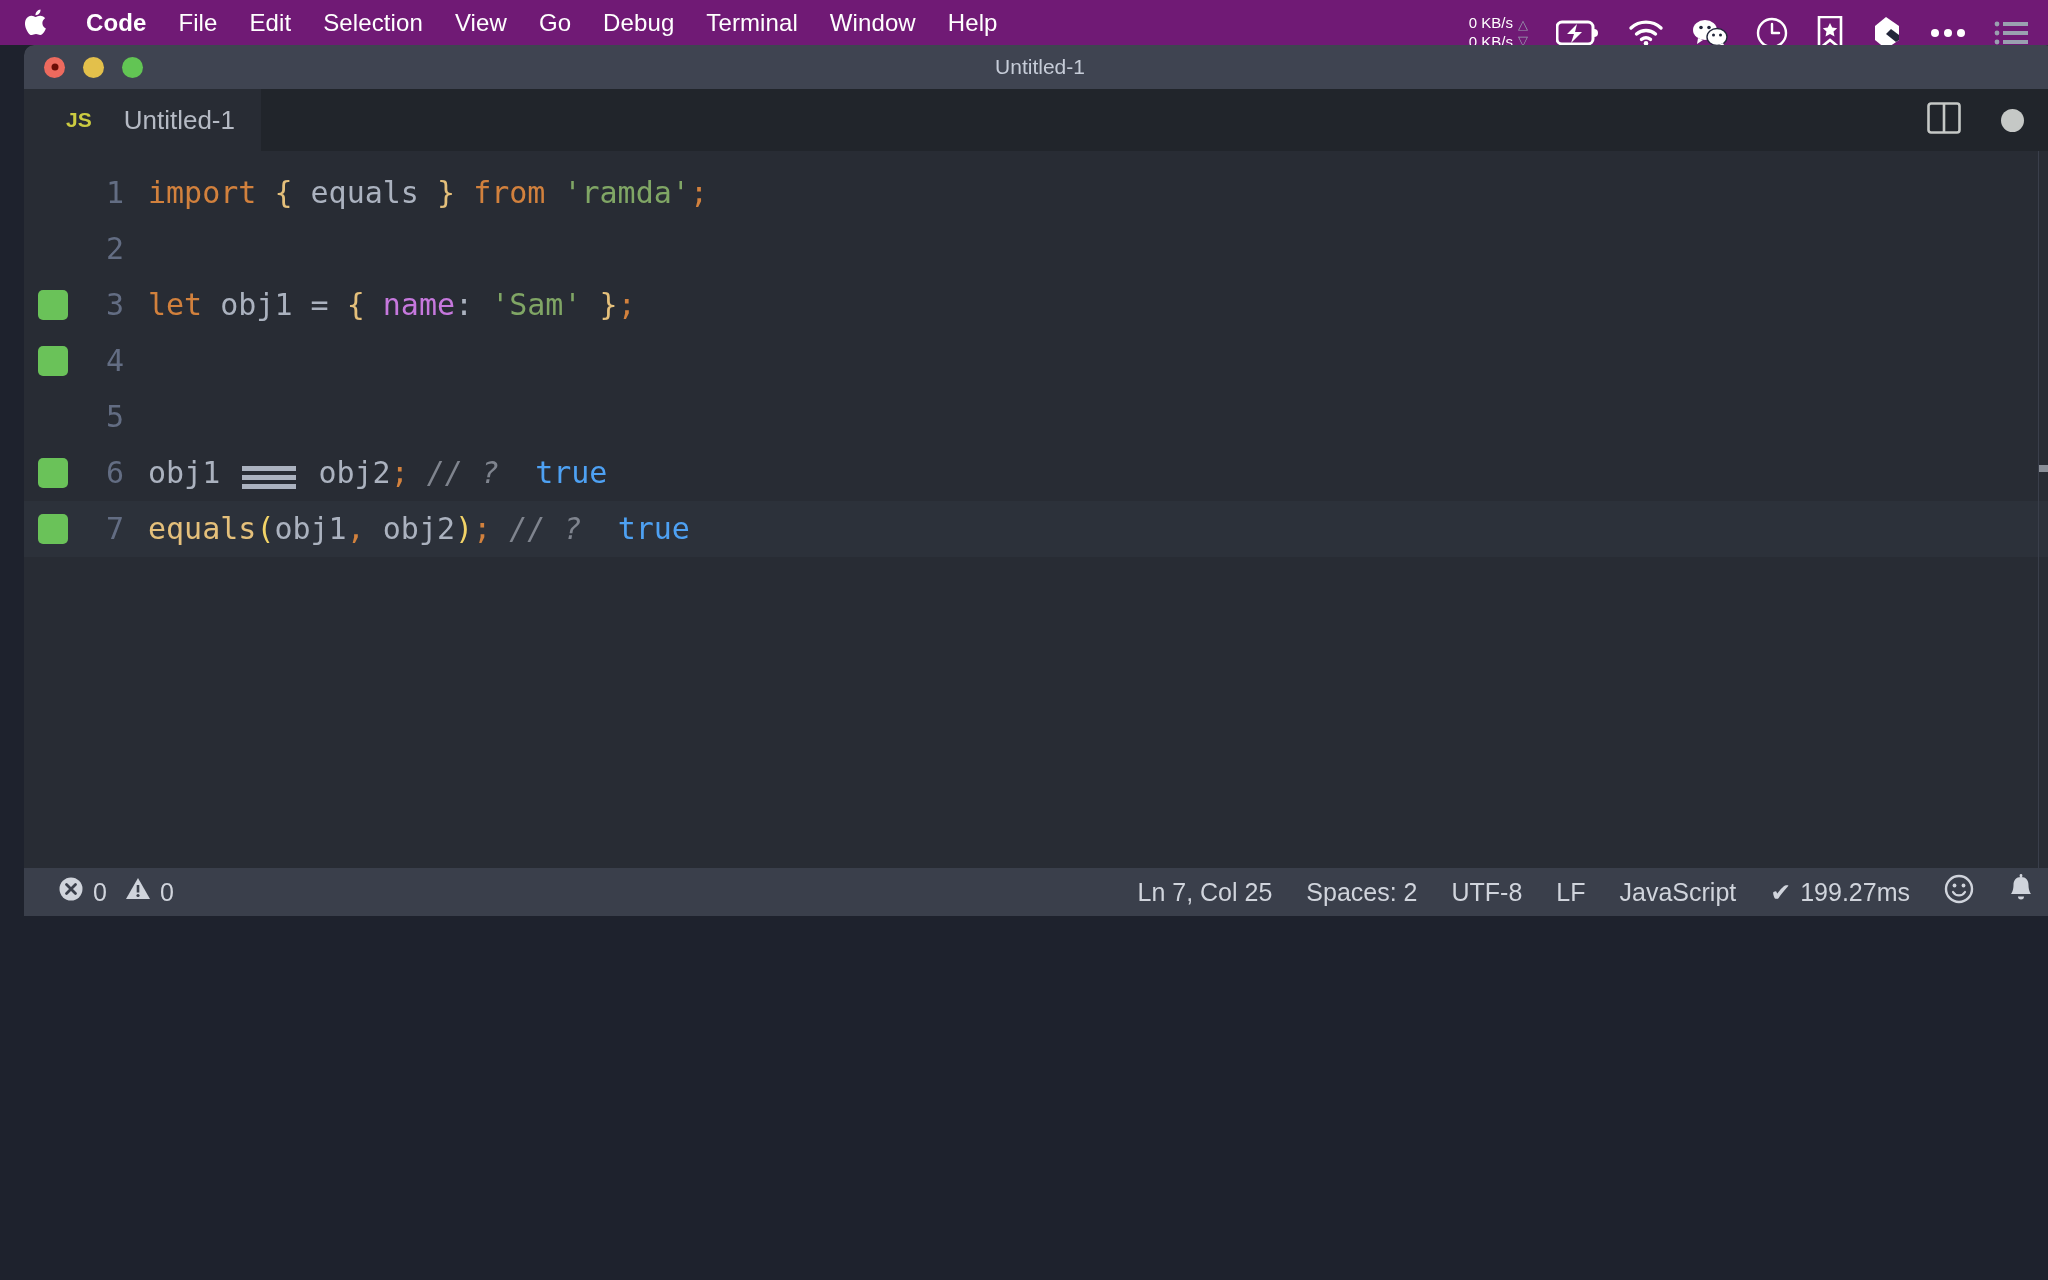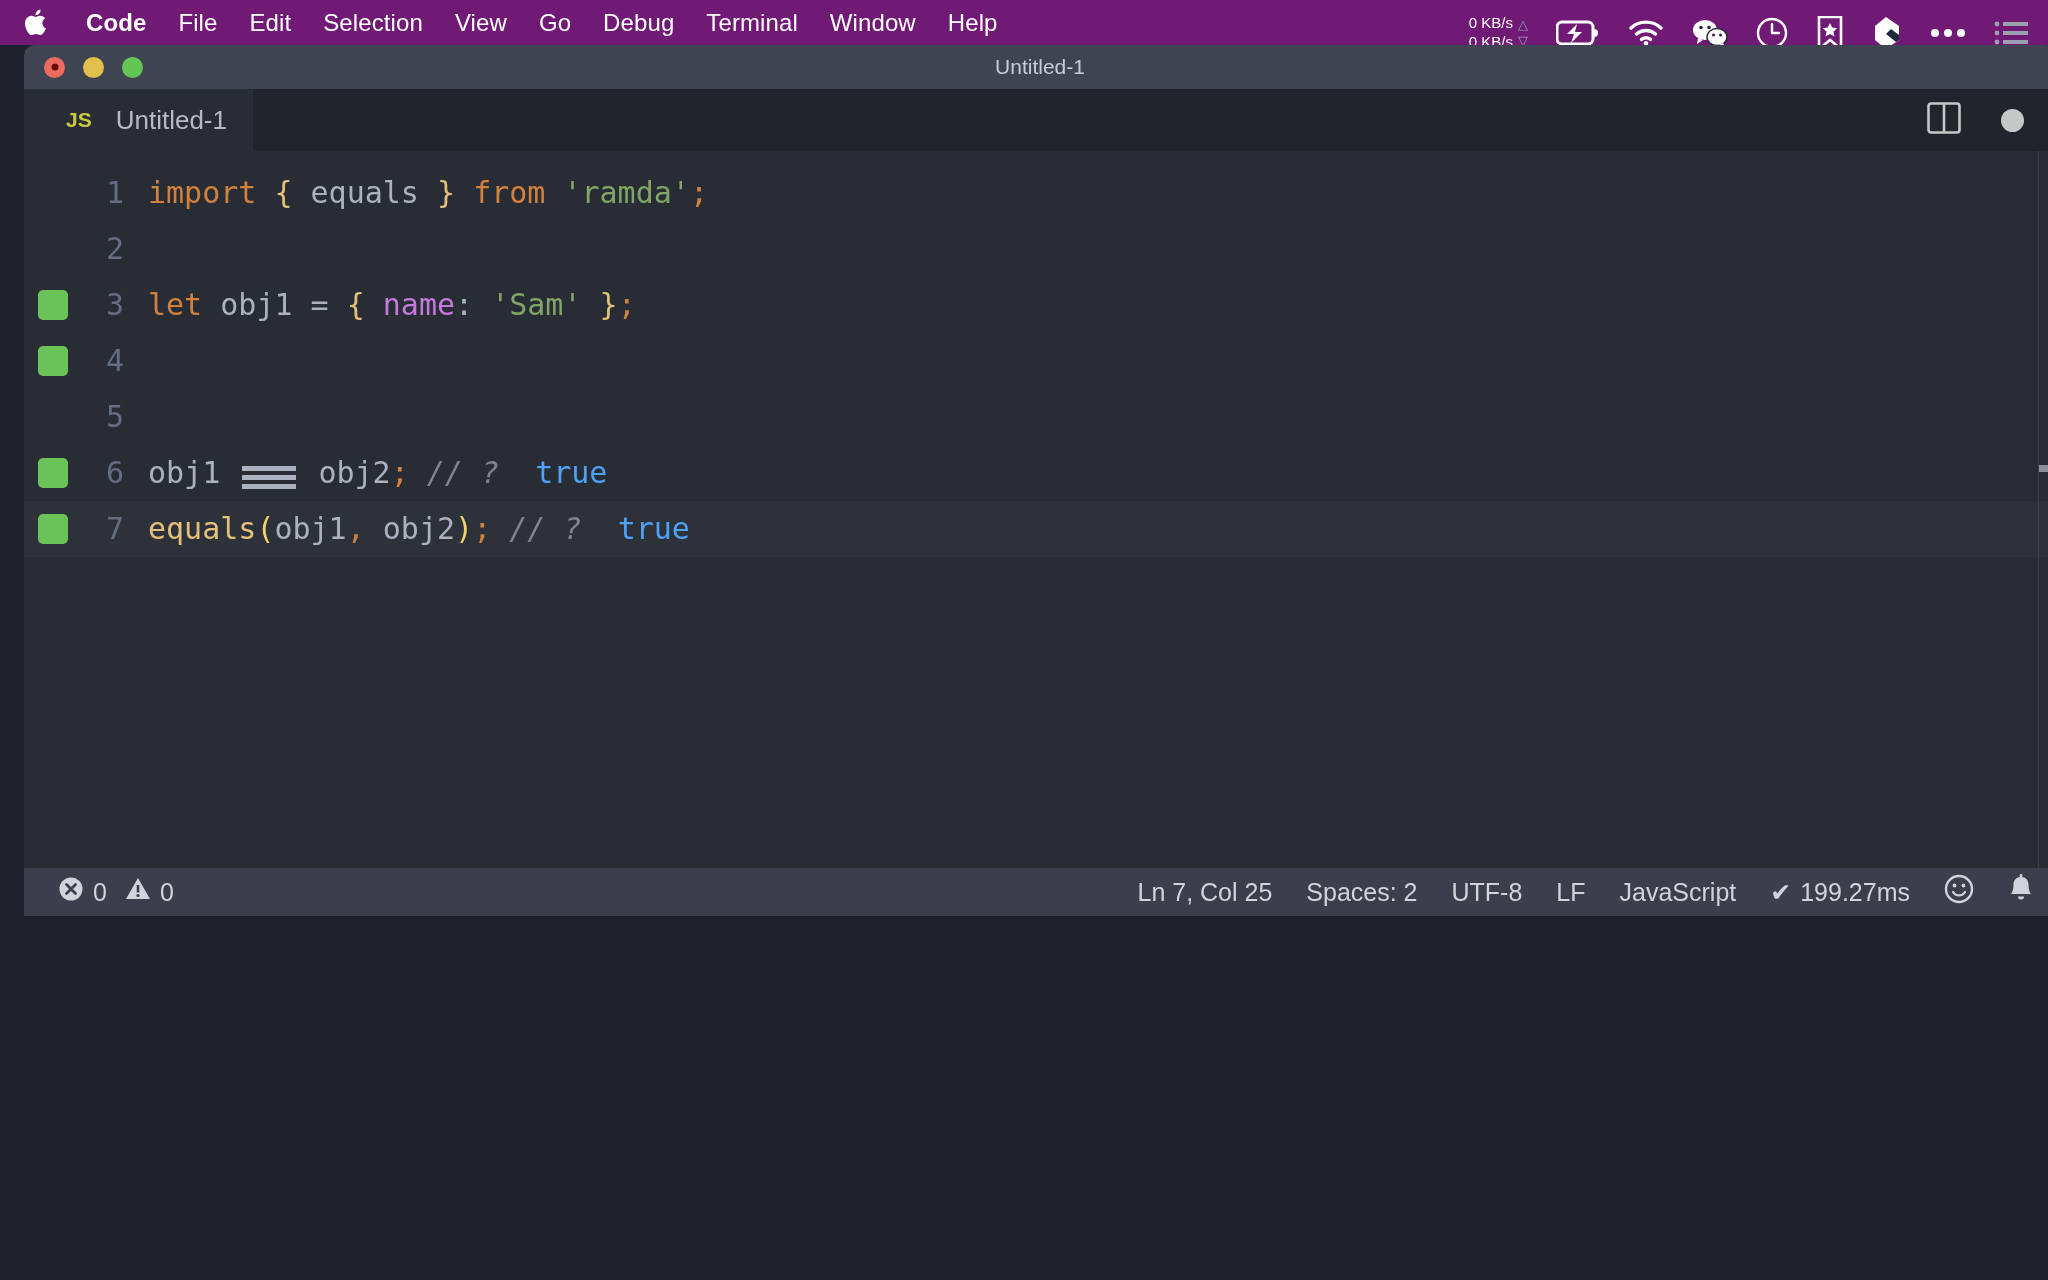--- a/index.html
+++ b/index.html
@@ -90,21 +90,21 @@
     height: 62px;
     background: #21252b;
     display: flex; align-items: stretch;
     position: relative;
   }
   #tab-active {
     height: 62px;
     background: #282c34;
     display: flex; align-items: center;
     padding: 0 26px 0 42px;
-    gap: 24px;
+    gap: 32px;
     min-width: 220px;
   }
   .tab-js-icon {
     color: #cbcb41; font-weight: bold; font-size: 21px;
     font-family: "Liberation Sans", sans-serif;
   }
   .tab-label { color: #b5bac4; font-size: 26px; }
   #tab-actions {
     margin-left: auto;
     display: flex; align-items: center;

